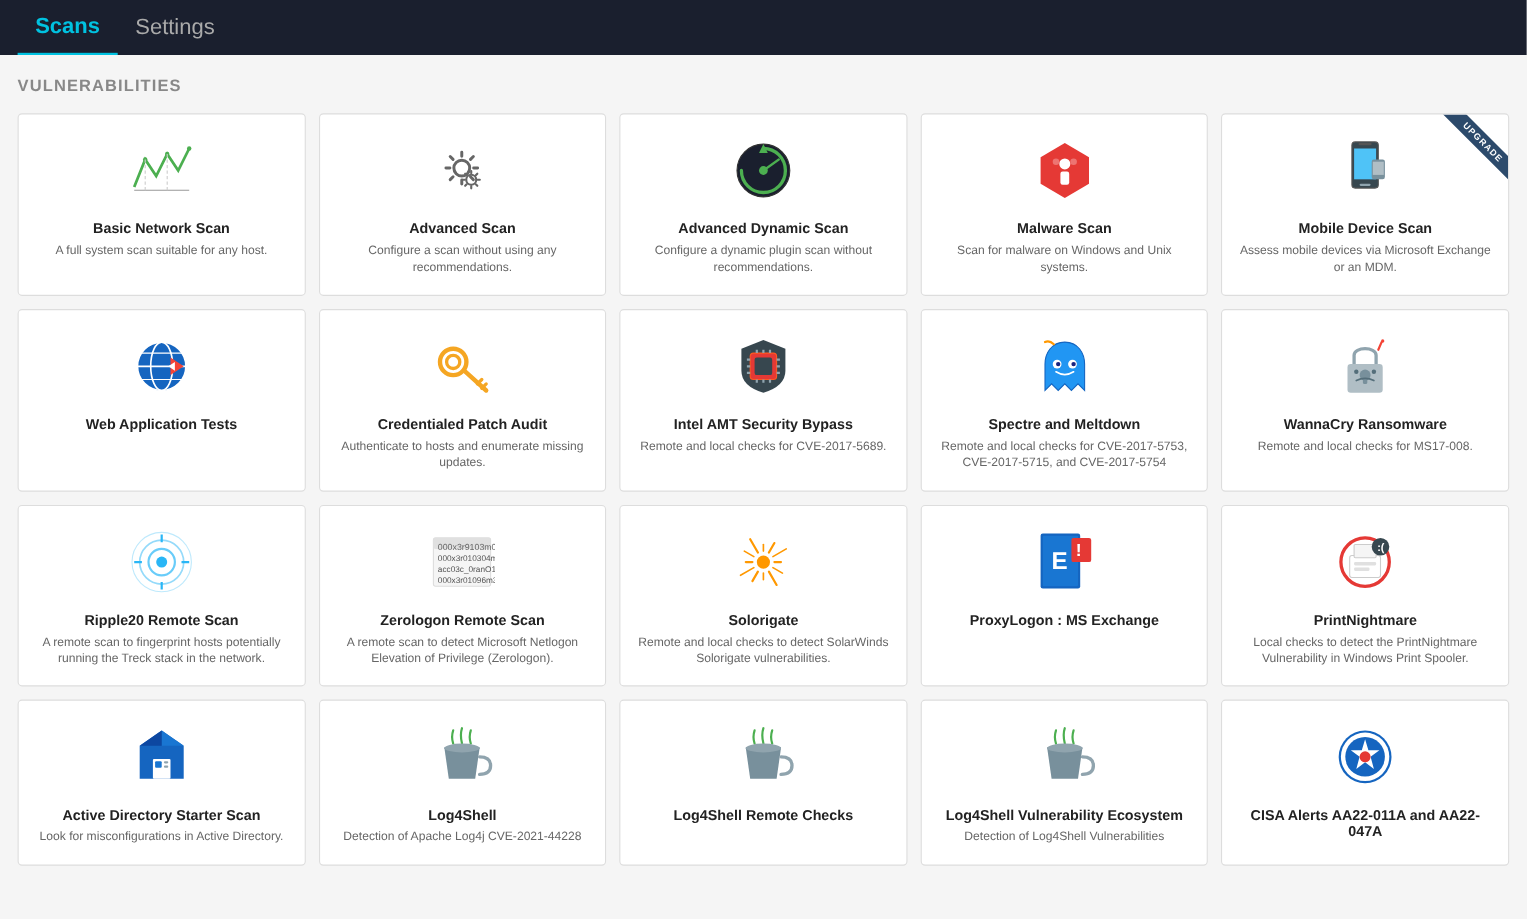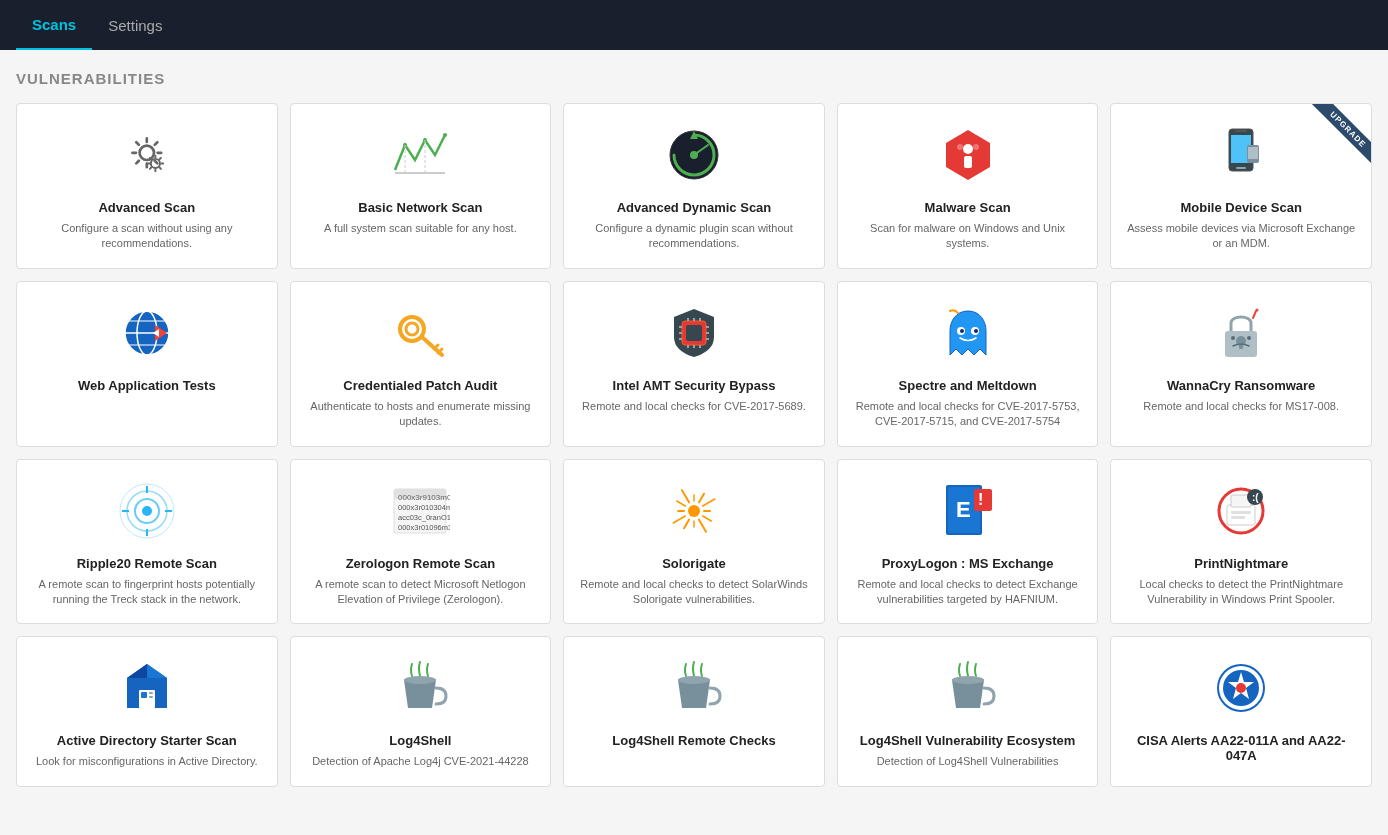--- a/index.html
+++ b/index.html
@@ -8,21 +8,21 @@
     
     .top-nav {
       background: #1a1f2e;
       display: flex;
       align-items: center;
       padding: 0 16px;
       height: 50px;
     }
     .top-nav .nav-item {
       color: #fff;
-      font-size: 15px;
+      font-size: 20px;
       font-weight: bold;
       padding: 0 16px;
       height: 50px;
       display: flex;
       align-items: center;
       cursor: pointer;
     }
     .top-nav .nav-item.active {
       color: #00c2e0;
       border-bottom: 2px solid #00c2e0;
@@ -119,48 +119,48 @@
 </nav>
 
 <div class="content">
   <div class="section-label">VULNERABILITIES</div>
 
   <div class="cards-grid" id="cards-container">
   <div class="card">
 
     <div class="card-icon">
       <svg viewBox="0 0 60 60" xmlns="http://www.w3.org/2000/svg">
+        <polyline points="5,45 15,20 25,35 35,15 45,30 55,10" fill="none" stroke="#4caf50" stroke-width="2.5"></polyline>
+        <line x1="5" y1="48" x2="55" y2="48" stroke="#999" stroke-width="1"></line>
+        <circle cx="15" cy="20" r="2" fill="#4caf50"></circle>
+        <circle cx="35" cy="15" r="2" fill="#4caf50"></circle>
+        <circle cx="55" cy="10" r="2" fill="#4caf50"></circle>
+        <line x1="15" y1="20" x2="15" y2="48" stroke="#ccc" stroke-width="1" stroke-dasharray="3,2"></line>
+        <line x1="35" y1="15" x2="35" y2="48" stroke="#ccc" stroke-width="1" stroke-dasharray="3,2"></line>
+      </svg>
+    </div>
+    <div class="card-title">Basic Network Scan</div>
+    <div class="card-desc">A full system scan suitable for any host.</div>
+  </div>
+      <div class="card">
+
+    <div class="card-icon">
+      <svg viewBox="0 0 60 60" xmlns="http://www.w3.org/2000/svg">
         <g transform="translate(10,8) scale(0.9)">
           <circle cx="22" cy="22" r="8" fill="none" stroke="#666" stroke-width="3"></circle>
           <path d="M22,6 L22,10 M22,34 L22,38 M6,22 L10,22 M34,22 L38,22 M10.3,10.3 L13.2,13.2 M30.8,30.8 L33.7,33.7 M10.3,33.7 L13.2,30.8 M30.8,13.2 L33.7,10.3" stroke="#666" stroke-width="3" stroke-linecap="round"></path>
         </g>
         <g transform="translate(28,28) scale(0.65)">
           <circle cx="16" cy="16" r="7" fill="none" stroke="#666" stroke-width="3"></circle>
           <path d="M16,4 L16,7 M16,25 L16,28 M4,16 L7,16 M25,16 L28,16 M7.5,7.5 L9.6,9.6 M22.4,22.4 L24.5,24.5 M7.5,24.5 L9.6,22.4 M22.4,9.6 L24.5,7.5" stroke="#666" stroke-width="3" stroke-linecap="round"></path>
         </g>
       </svg>
     </div>
     <div class="card-title">Advanced Scan</div>
     <div class="card-desc">Configure a scan without using any recommendations.</div>
-  </div>
-      <div class="card">
-
-    <div class="card-icon">
-      <svg viewBox="0 0 60 60" xmlns="http://www.w3.org/2000/svg">
-        <polyline points="5,45 15,20 25,35 35,15 45,30 55,10" fill="none" stroke="#4caf50" stroke-width="2.5"></polyline>
-        <line x1="5" y1="48" x2="55" y2="48" stroke="#999" stroke-width="1"></line>
-        <circle cx="15" cy="20" r="2" fill="#4caf50"></circle>
-        <circle cx="35" cy="15" r="2" fill="#4caf50"></circle>
-        <circle cx="55" cy="10" r="2" fill="#4caf50"></circle>
-        <line x1="15" y1="20" x2="15" y2="48" stroke="#ccc" stroke-width="1" stroke-dasharray="3,2"></line>
-        <line x1="35" y1="15" x2="35" y2="48" stroke="#ccc" stroke-width="1" stroke-dasharray="3,2"></line>
-      </svg>
-    </div>
-    <div class="card-title">Basic Network Scan</div>
-    <div class="card-desc">A full system scan suitable for any host.</div>
   </div>
       <div class="card">
 
     <div class="card-icon">
       <svg viewBox="0 0 60 60" xmlns="http://www.w3.org/2000/svg">
         <circle cx="30" cy="30" r="24" fill="#1a1f2e" stroke="#333" stroke-width="1"></circle>
         <path d="M30,10 A20,20 0 1,1 10,30" fill="none" stroke="#4caf50" stroke-width="3" stroke-linecap="round"></path>
         <polygon points="30,6 34,14 26,14" fill="#4caf50"></polygon>
         <circle cx="30" cy="30" r="4" fill="#4caf50"></circle>
         <line x1="30" y1="30" x2="44" y2="20" stroke="#4caf50" stroke-width="2" stroke-linecap="round"></line>
@@ -347,21 +347,20 @@
     <div class="card-icon">
       <svg viewBox="0 0 60 60" xmlns="http://www.w3.org/2000/svg">
         <rect x="8" y="4" width="36" height="50" rx="2" fill="#1565c0"></rect>
         <rect x="10" y="6" width="32" height="46" rx="1" fill="#1976d2"></rect>
         <text x="18" y="36" font-size="22" font-weight="bold" fill="white">E</text>
         <rect x="36" y="8" width="18" height="22" rx="2" fill="#e53935"></rect>
         <text x="40" y="24" font-size="16" font-weight="bold" fill="white">!</text>
       </svg>
     </div>
     <div class="card-title">ProxyLogon : MS Exchange</div>
-    <div class="card-desc">Remote and local checks to detect Exchange vulnerabilities targeted by HAFNIUM.</div>
   </div>
       <div class="card">
 
     <div class="card-icon">
       <svg viewBox="0 0 60 60" xmlns="http://www.w3.org/2000/svg">
         <circle cx="30" cy="30" r="22" fill="none" stroke="#e53935" stroke-width="3"></circle>
         <rect x="16" y="24" width="28" height="20" rx="2" fill="#fff" stroke="#ccc" stroke-width="1"></rect>
         <rect x="20" y="14" width="20" height="12" rx="1" fill="#f5f5f5" stroke="#ccc" stroke-width="1"></rect>
         <rect x="20" y="30" width="20" height="3" rx="1" fill="#e0e0e0"></rect>
         <rect x="20" y="35" width="14" height="3" rx="1" fill="#e0e0e0"></rect>

